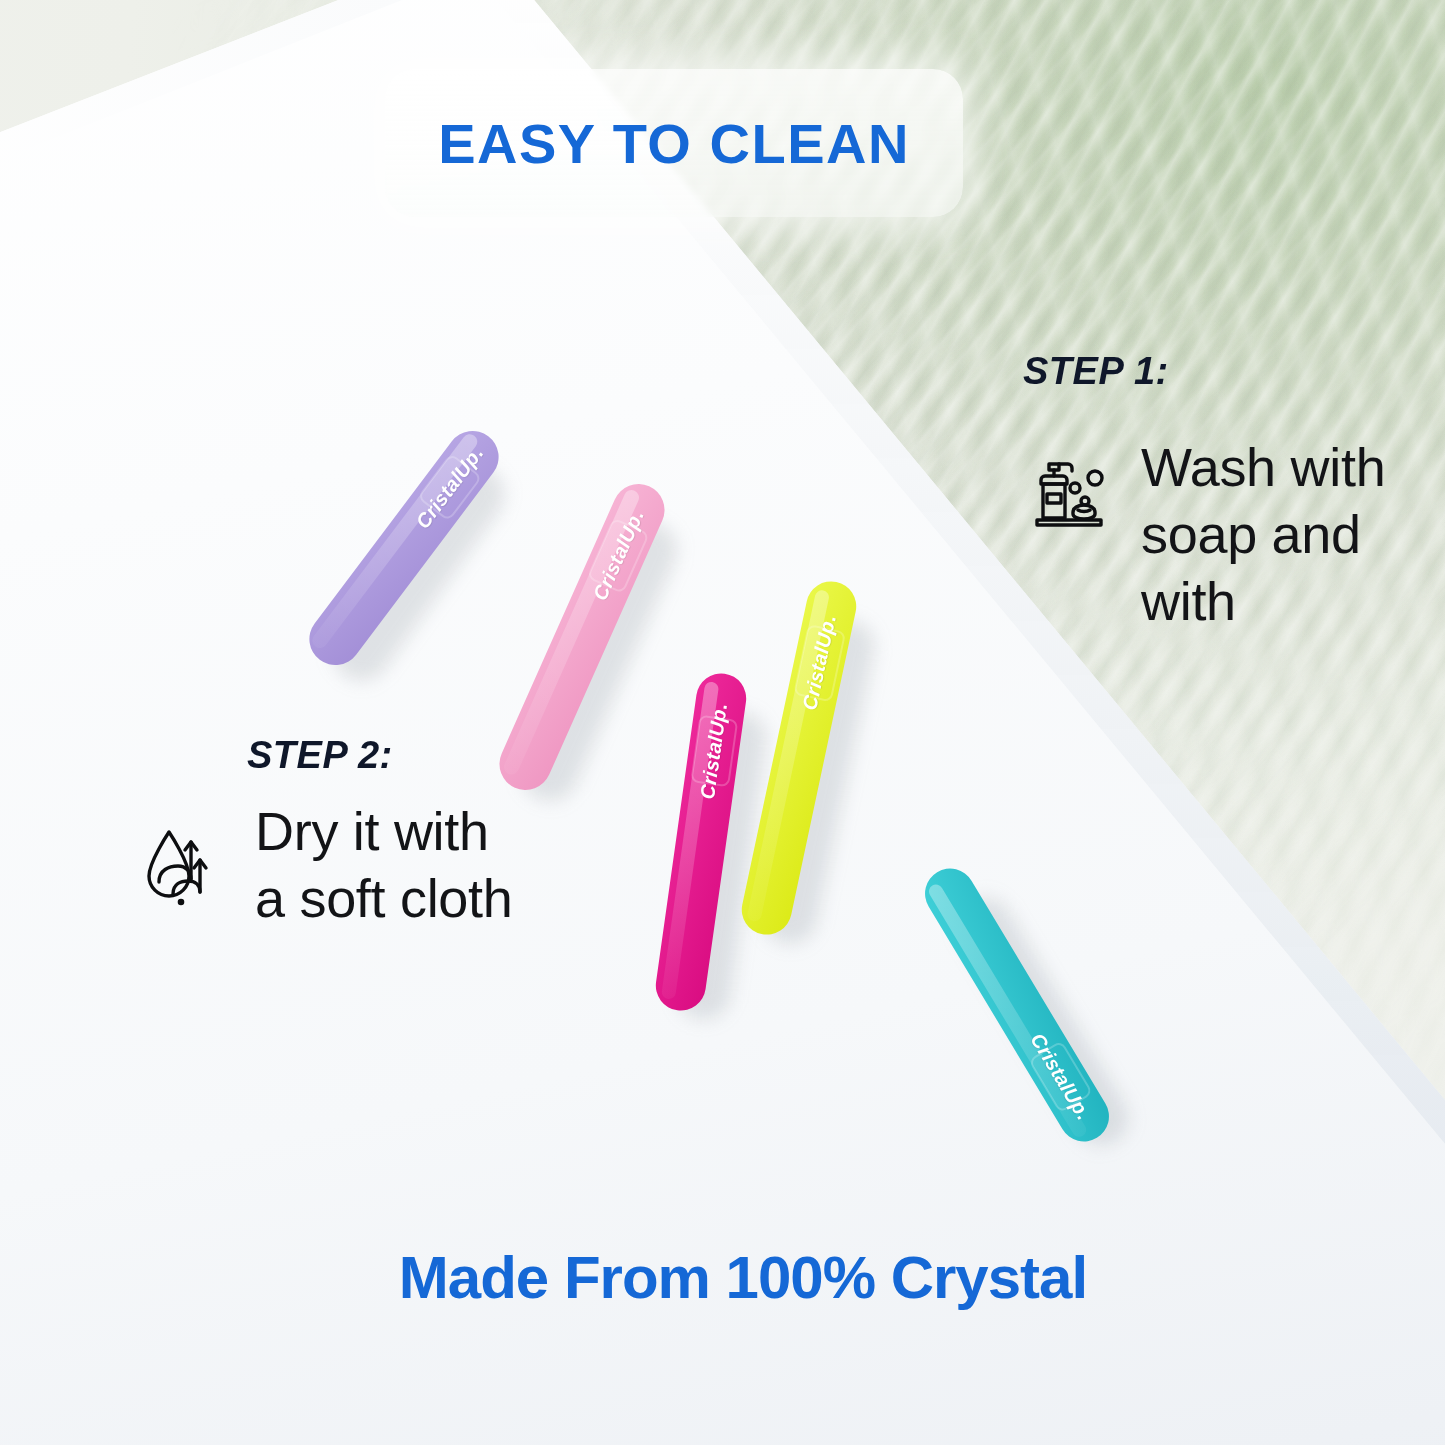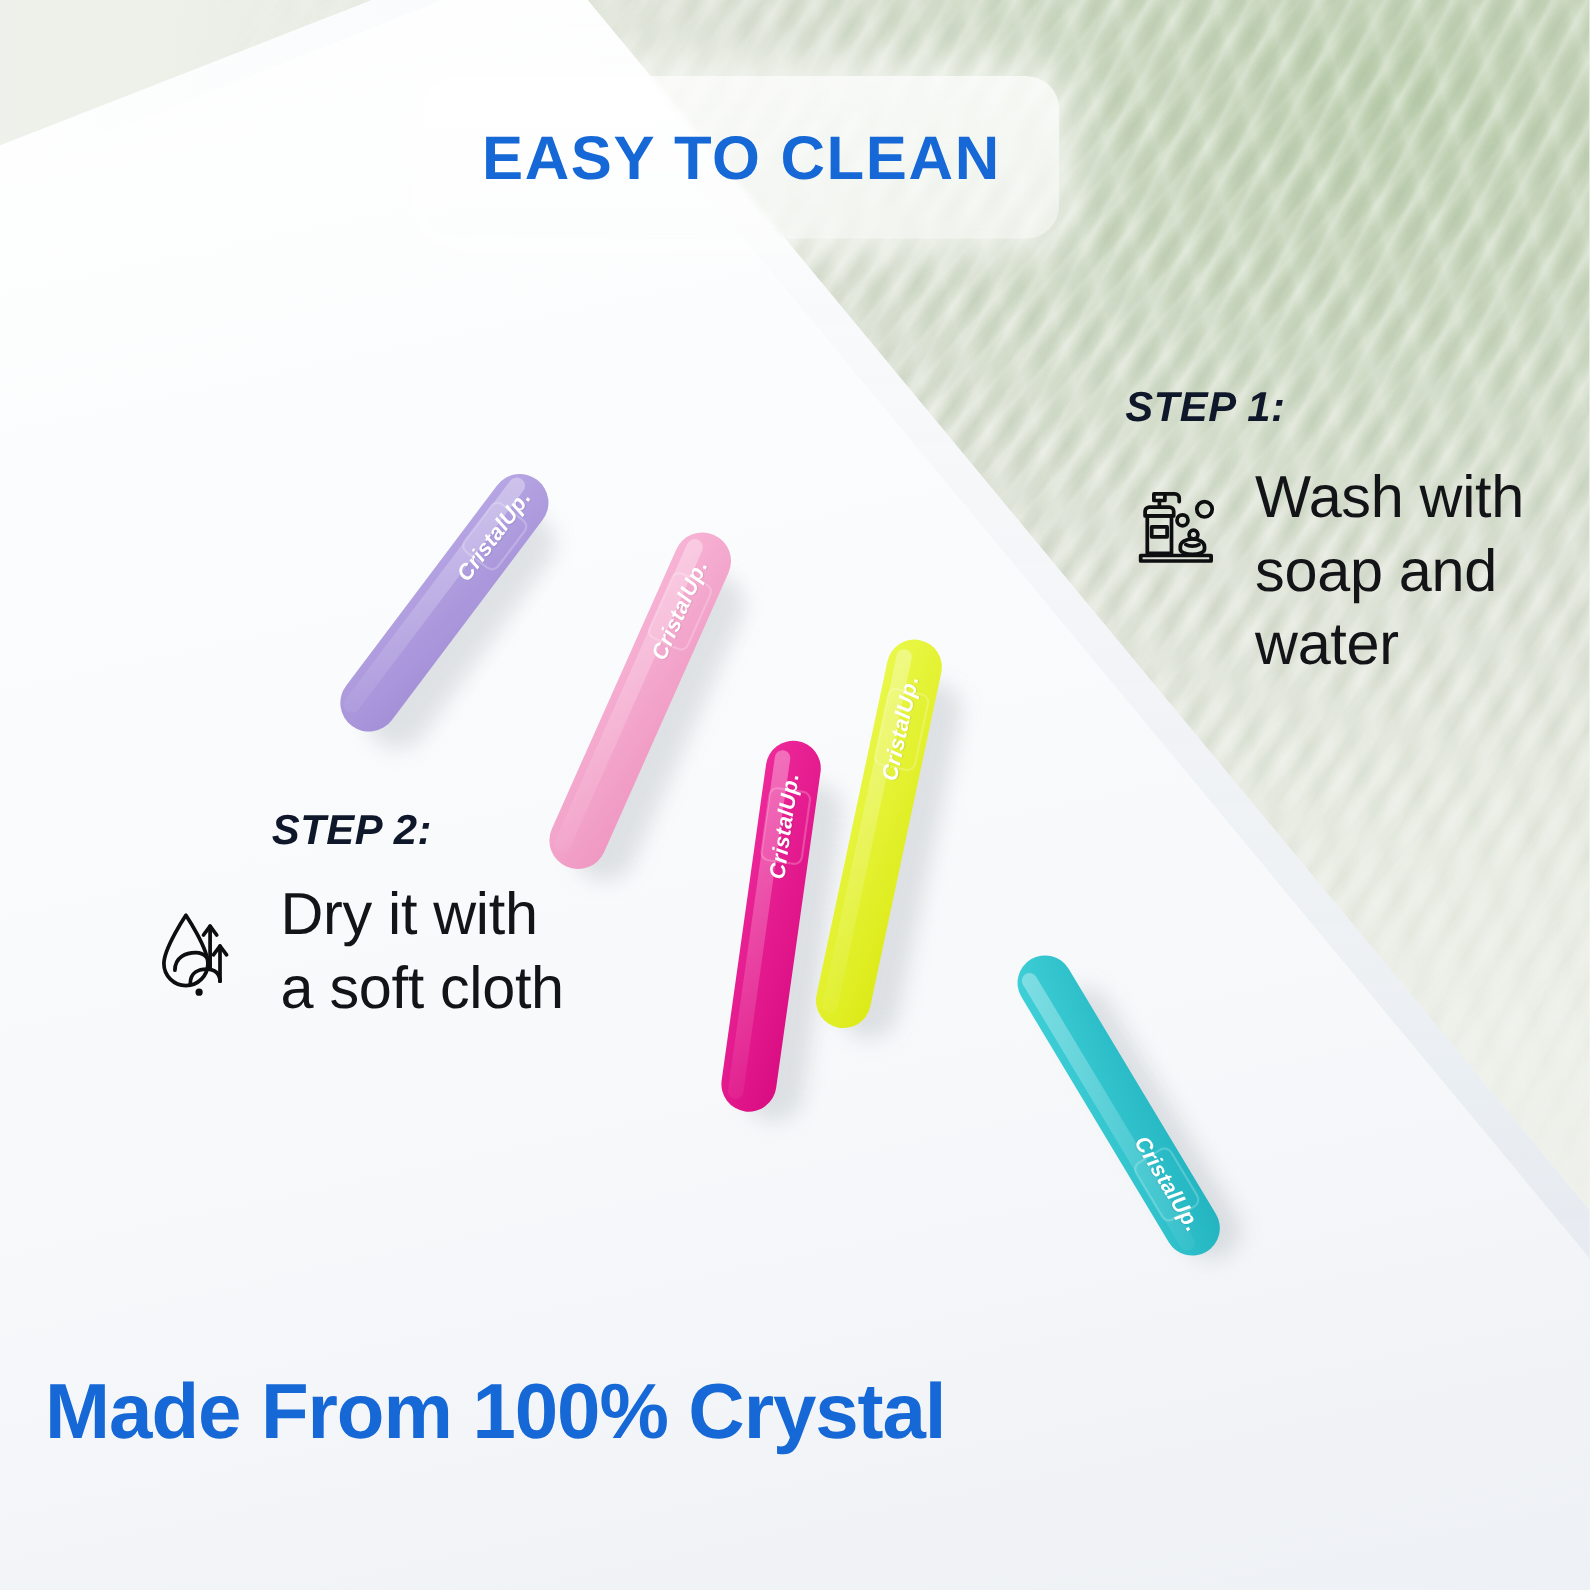--- a/index.html
+++ b/index.html
@@ -127,21 +127,21 @@
   .step-icon { flex:0 0 auto; }
   .step-text {
     font-size:54px;
     font-weight:400;
     color:#131417;
     line-height:1.24;
     letter-spacing:-.3px;
   }
 
   #step1 { left:1023px; top:352px; }
-  #step1 .step-body { margin-top:29px; }
+  #step1 .step-body { margin-top:44px; }
   #step1 .step-icon { margin-top:16px; }
 
   #step2 { left:247px; top:736px; }
   #step2 .step-body { margin-top:24px; }
   #step2 .step-icon { margin-top:22px; margin-left:-110px; }
 
   
   .file {
     position:absolute;
     border-radius:999px;
@@ -185,21 +185,22 @@
     background:rgba(116,124,134,.20);
     filter:blur(9px);
     transform-origin:50% 50%;
   }
 
   
   #headline {
     position:absolute;
     left:0; right:0;
     top:1243px;
-    font-size:71px;
+    text-align:center;
+    font-size:60px;
     font-weight:700;
     color:#1568d6;
     letter-spacing:-1px;
     white-space:nowrap;
     padding-left:41px;
   }
   #headline .hl-strong { font-weight:800; }
 </style>
 </head>
 <body>
@@ -274,21 +275,21 @@
           <path d="M14 70h64v5H14z"></path>
 
           <circle cx="52" cy="38" r="5"></circle>
           <circle cx="72" cy="28" r="7"></circle>
           <circle cx="62" cy="51" r="4"></circle>
         </svg>
       </div>
       <div class="step-text">
         <div>Wash with</div>
         <div>soap and</div>
-        <div>water</div>
+        <div>with</div>
       </div>
     </div>
   </div>
 
   <div class="step" id="step2">
     <div class="step-label">STEP 2:</div>
     <div class="step-body">
       <div class="step-icon">
         <svg width="96" height="96" viewBox="0 0 96 96" fill="none" stroke="#0d0e10" stroke-width="3.4" stroke-linecap="round" stroke-linejoin="round">
 

